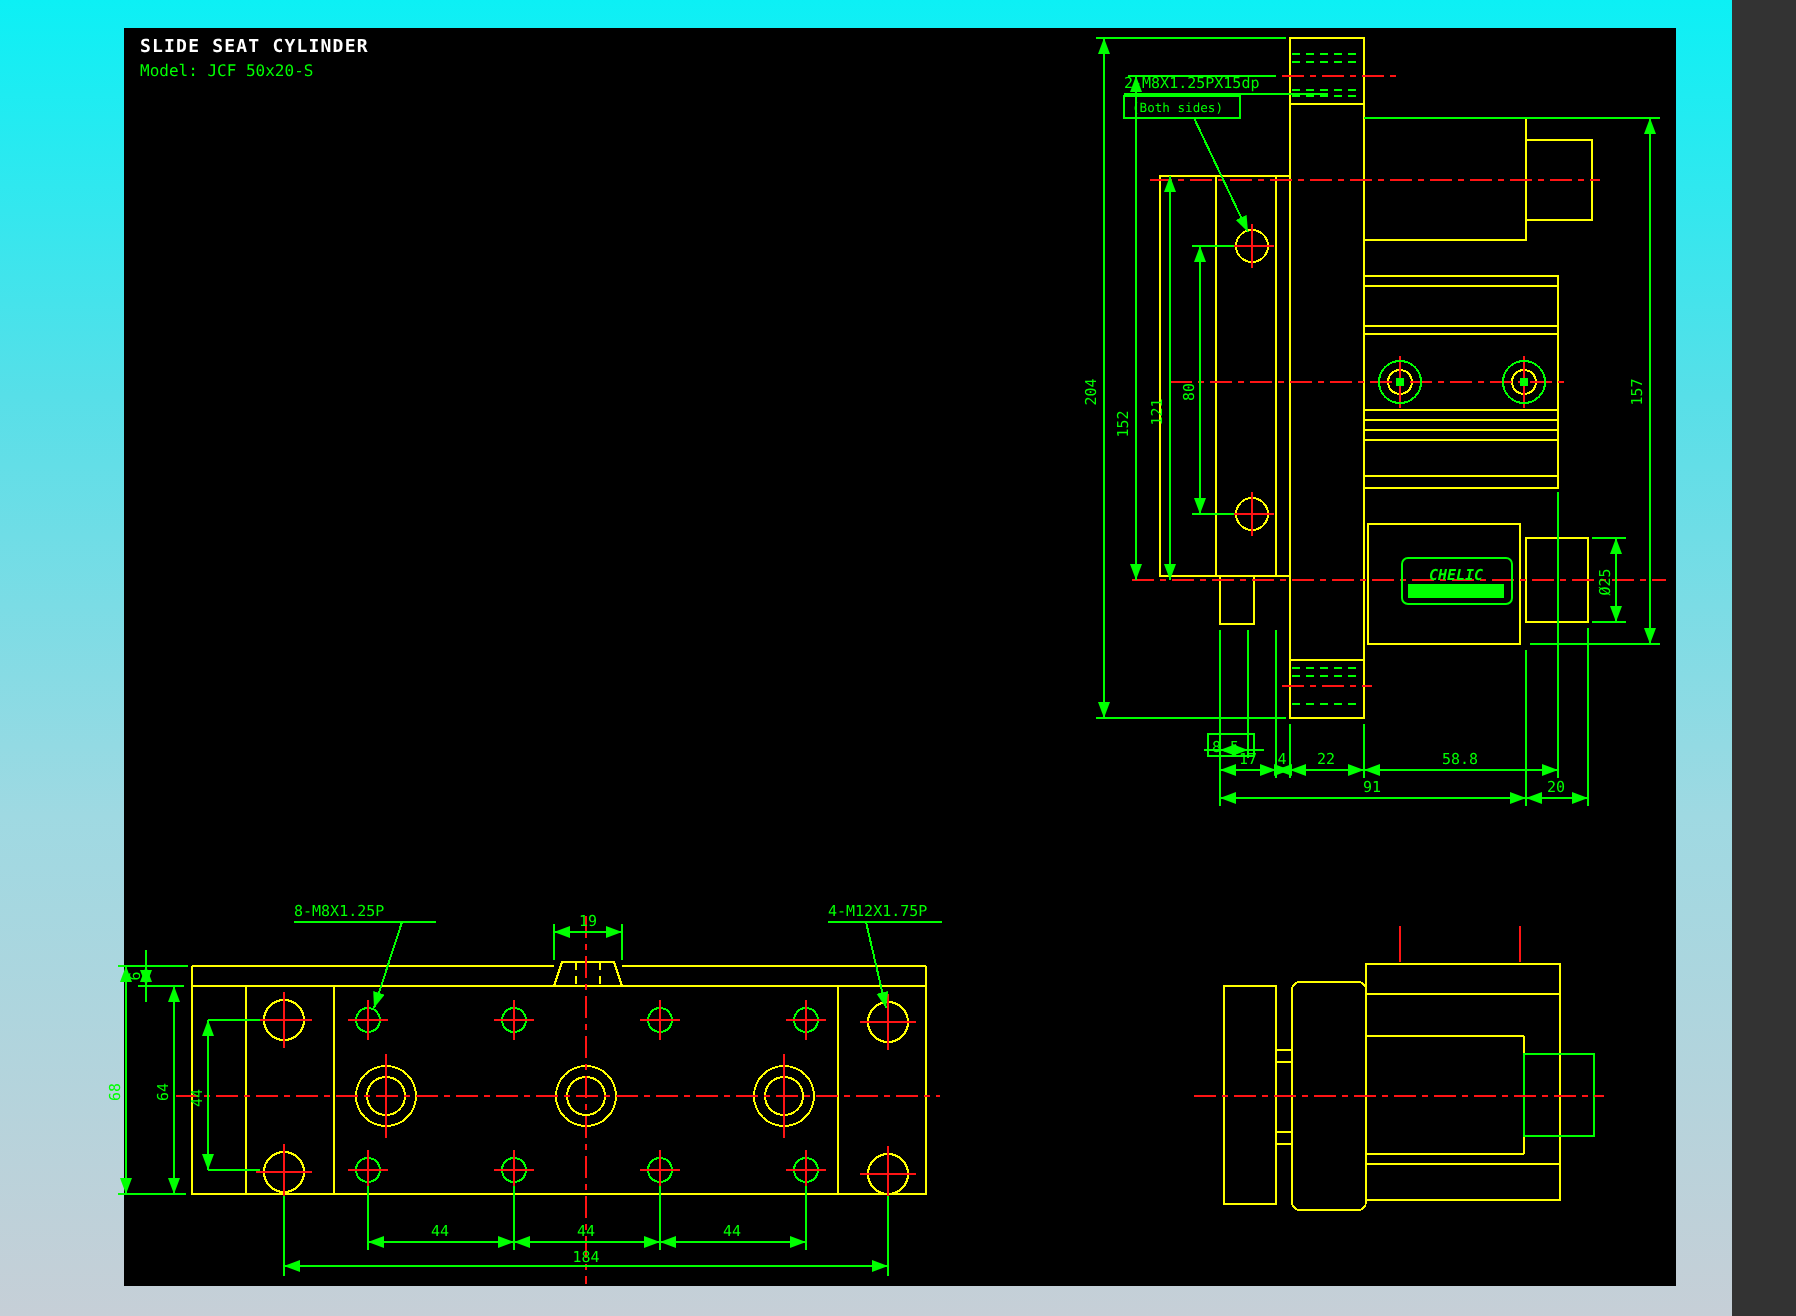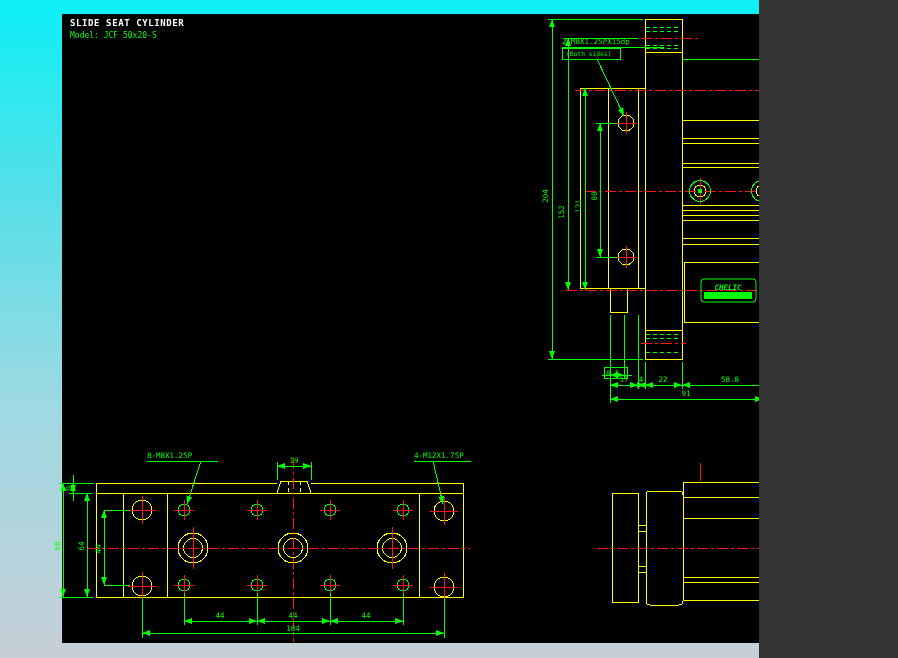--- a/index.html
+++ b/index.html
@@ -1,17 +1,17 @@
 <!DOCTYPE html>
 <html><head>
 <meta charset="utf-8">
 <style>
   html,body{margin:0;padding:0;background:#333;}
   .frame{
-    position:relative;width:759px;height:658px;overflow:hidden;
+    position:relative;width:866px;height:658px;overflow:hidden;
     background:linear-gradient(180deg,#0cf0f5 0%,#57dfe8 30%,#9fd9e2 62%,#c6cfd7 100%);
     font-family:"DejaVu Sans Mono",monospace;
   }
   svg{position:absolute;left:0;top:0;}
   .geo{shape-rendering:crispEdges;}
   .y{stroke:#ffff00;fill:none;stroke-width:1;}
   .g{stroke:#00ff00;fill:none;stroke-width:1;}
   .r{stroke:#ff1414;fill:none;stroke-width:1;}
   .cl{stroke-dasharray:11 3 3 3;}
   .hid{stroke-dasharray:4 3;}

